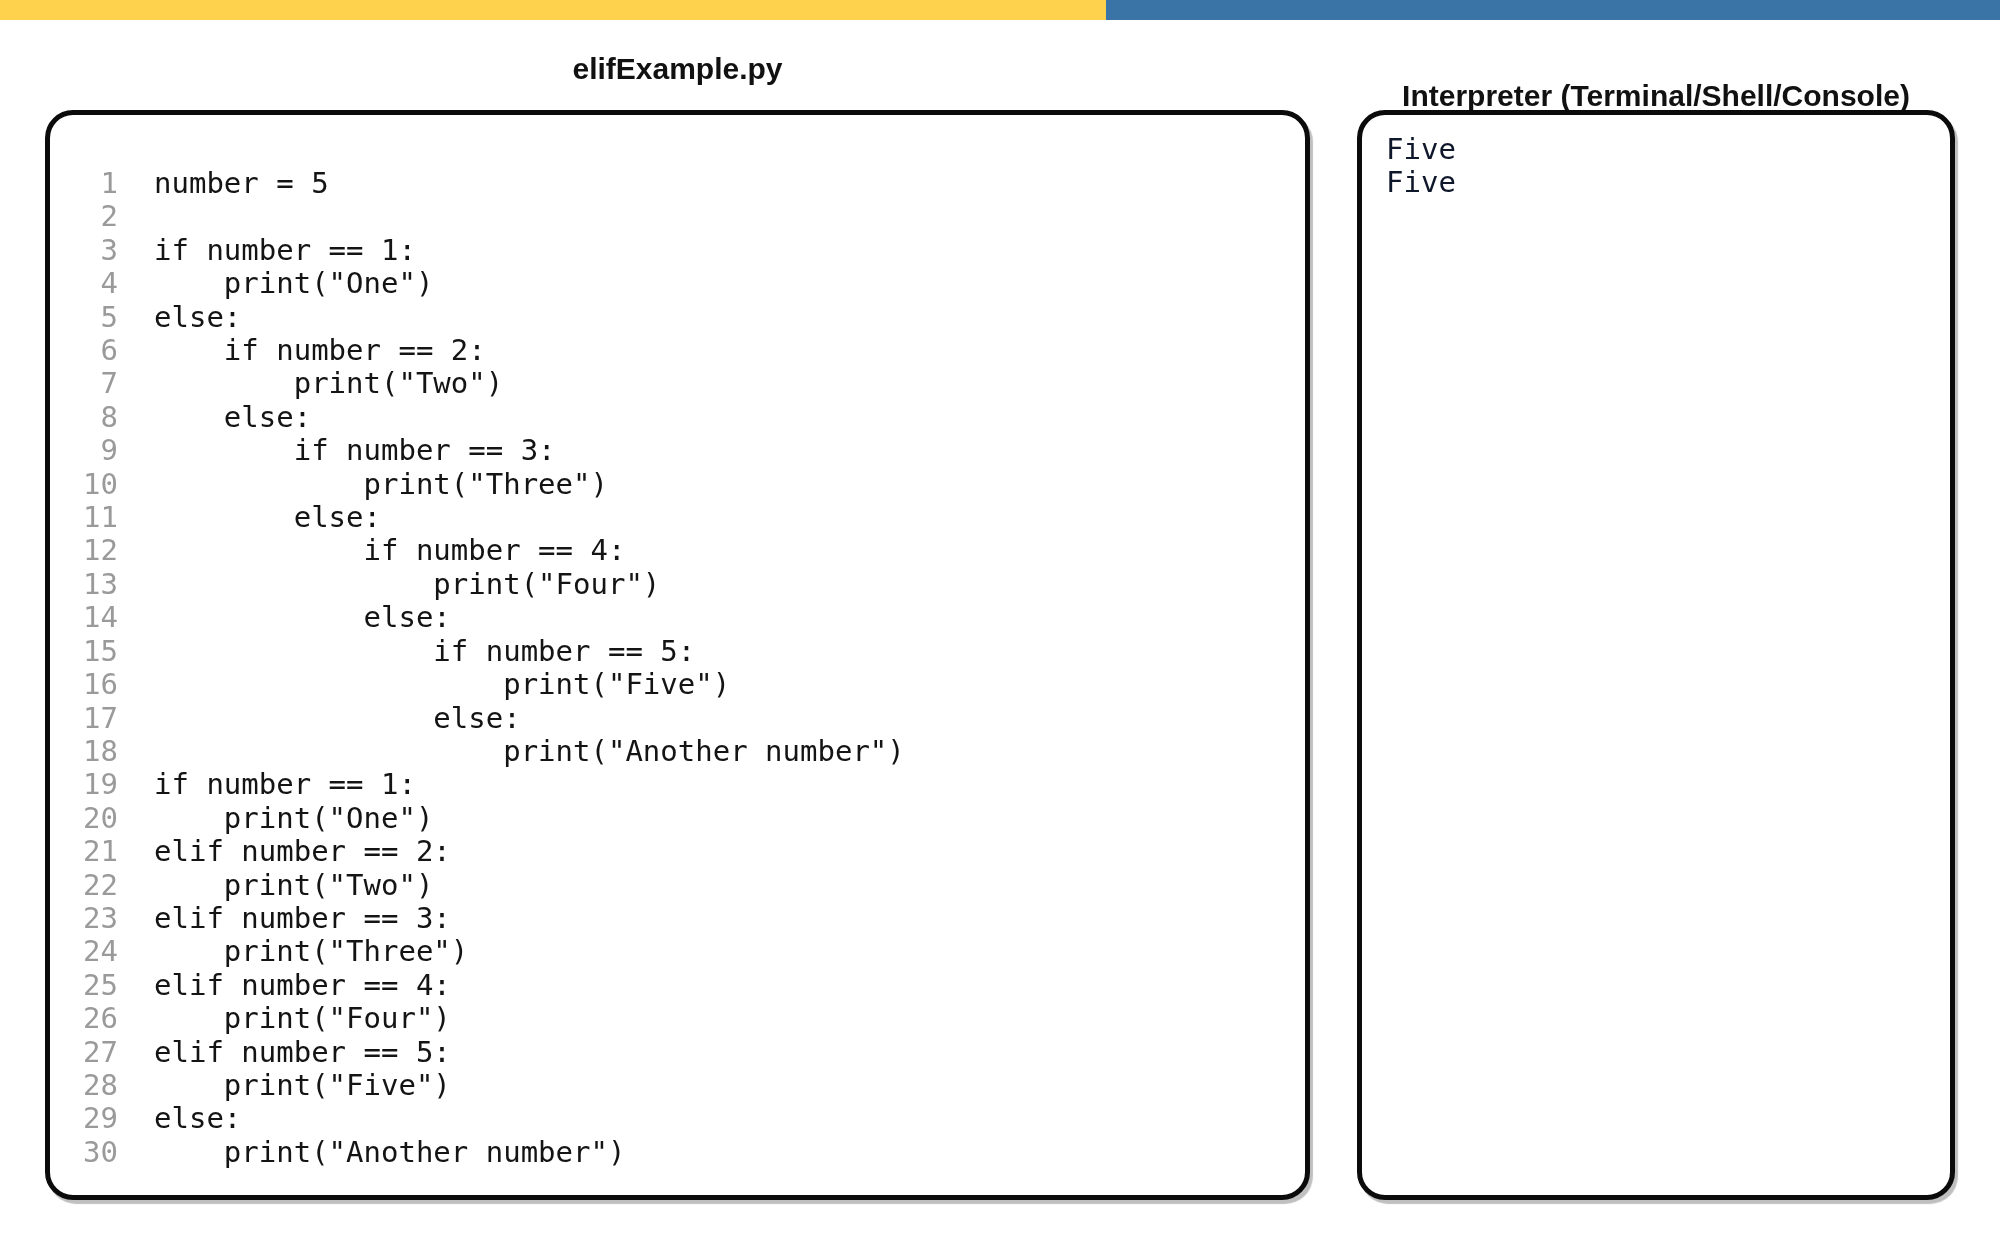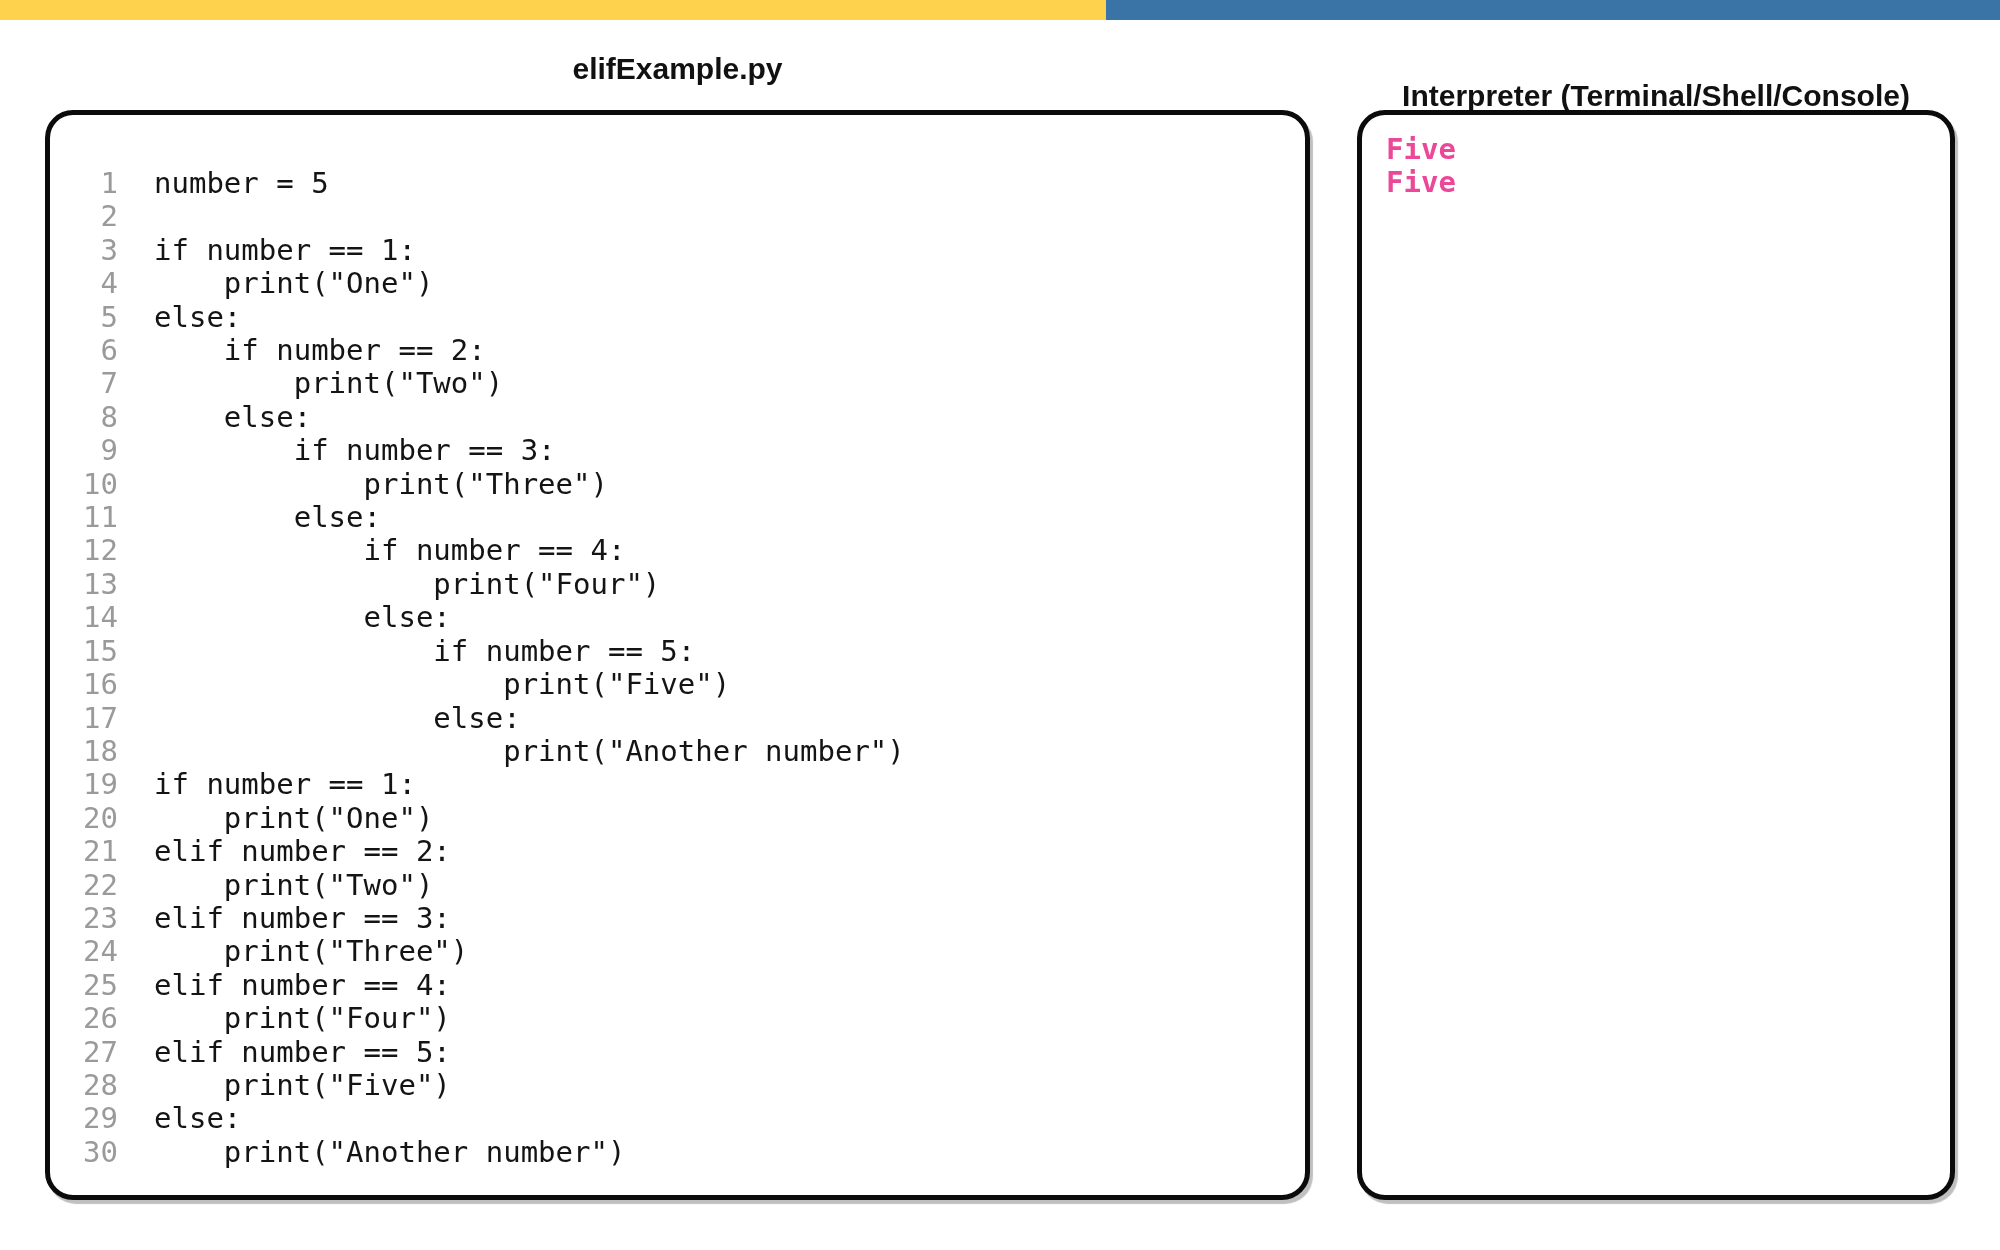--- a/index.html
+++ b/index.html
@@ -60,22 +60,21 @@
     margin-left: 36px;
     color: #141414;
   }
 
   .console-area {
     padding: 18px 12px 0 24px;
     font-family: "DejaVu Sans Mono", monospace;
     font-size: 29px;
     line-height: 33.4px;
     white-space: pre;
-    color: #ec4899;
-    font-weight: bold;
+    color: #0f172a;
   }
 </style>
 </head>
 <body>
 
 <div class="topbar">
   <div class="topbar-yellow" style="background: rgb(255, 210, 77);"></div>
   <div class="topbar-blue" style="background: rgb(58, 115, 166);"></div>
 </div>
 

